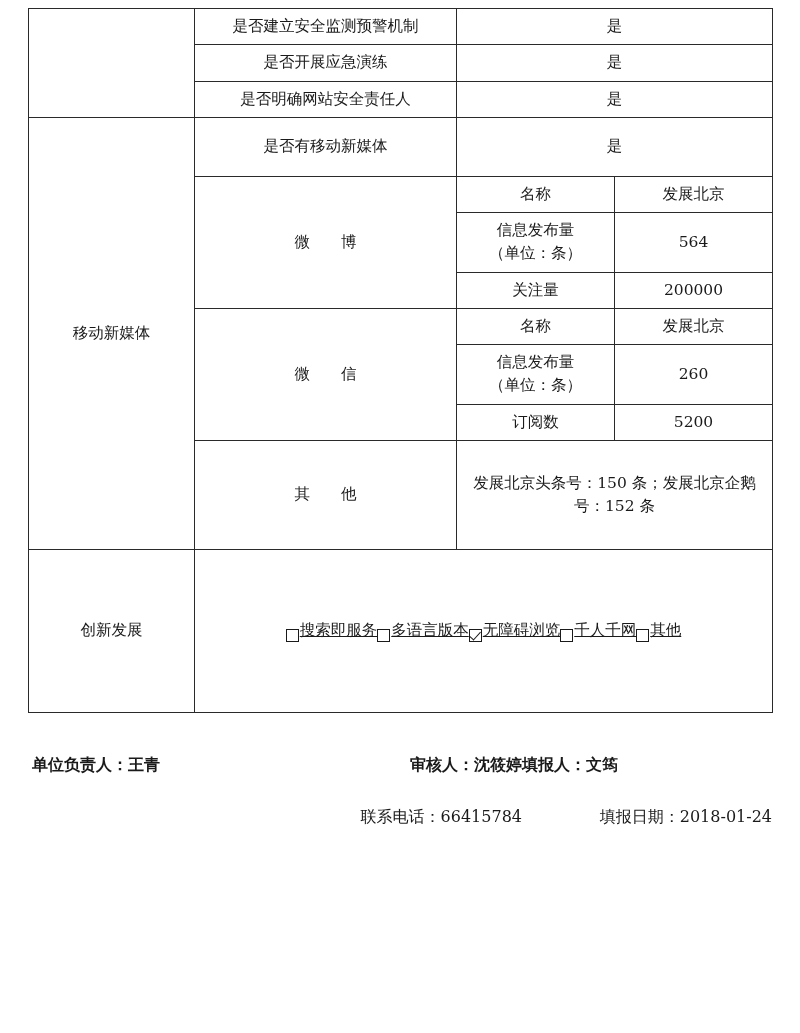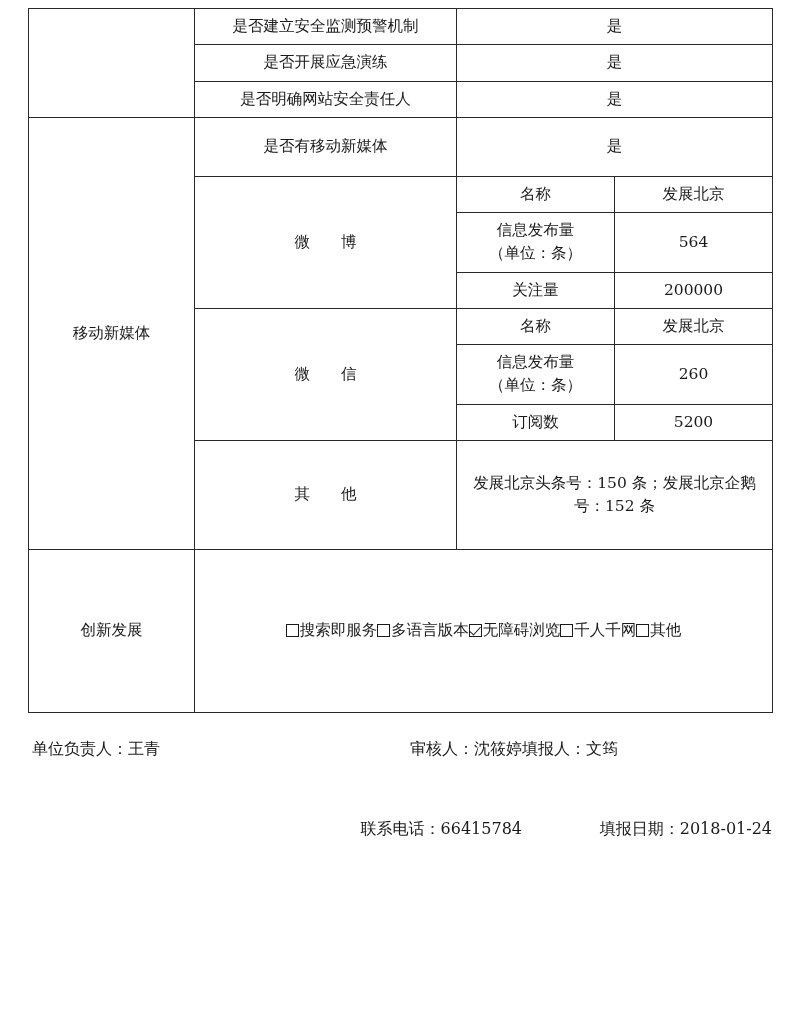--- a/index.html
+++ b/index.html
@@ -58,22 +58,23 @@
     font-size: 15.5px;
   }
   .checks {
     display: flex;
     justify-content: center;
     align-items: center;
     flex-wrap: nowrap;
   }
   .chk-item {
     display: inline-flex;
-    align-items: center;
+    align-items: flex-end;
     white-space: nowrap;
+    text-decoration: underline;
   }
   .box {
     display: inline-block;
     width: 13px;
     height: 13px;
     border: 1.3px solid #1a1a1a;
     margin-right: 1px;
     position: relative;
     vertical-align: -1px;
     box-sizing: border-box;
@@ -90,35 +91,36 @@
     transform: rotate(42deg);
   }
   .footer {
     margin-top: 26px;
     font-size: 16px;
     line-height: 1;
   }
   .frow {
     display: flex;
     align-items: baseline;
-    margin-top: 28px;
+    margin-top: 44px;
     padding-left: 4px;
+    font-weight: bold;
   }
   .frow .f-a { width: 290px; }
   .frow .f-b { width: 200px; text-align: right; }
   .frow .f-c { flex: 1; }
   .frow2 {
     display: flex;
     align-items: baseline;
     margin-top: 36px;
     padding-left: 4px;
     text-align: right;
   }
   .frow2 .g-a { width: 490px; }
-  .frow2 .g-b { flex: 1; margin-top: 28px; }
+  .frow2 .g-b { flex: 1; }
   .remark {
     margin-top: 44px;
     padding-left: 4px;
     font-size: 16px;
   }
 </style>
 </head>
 <body>
 
 <div class="page">

